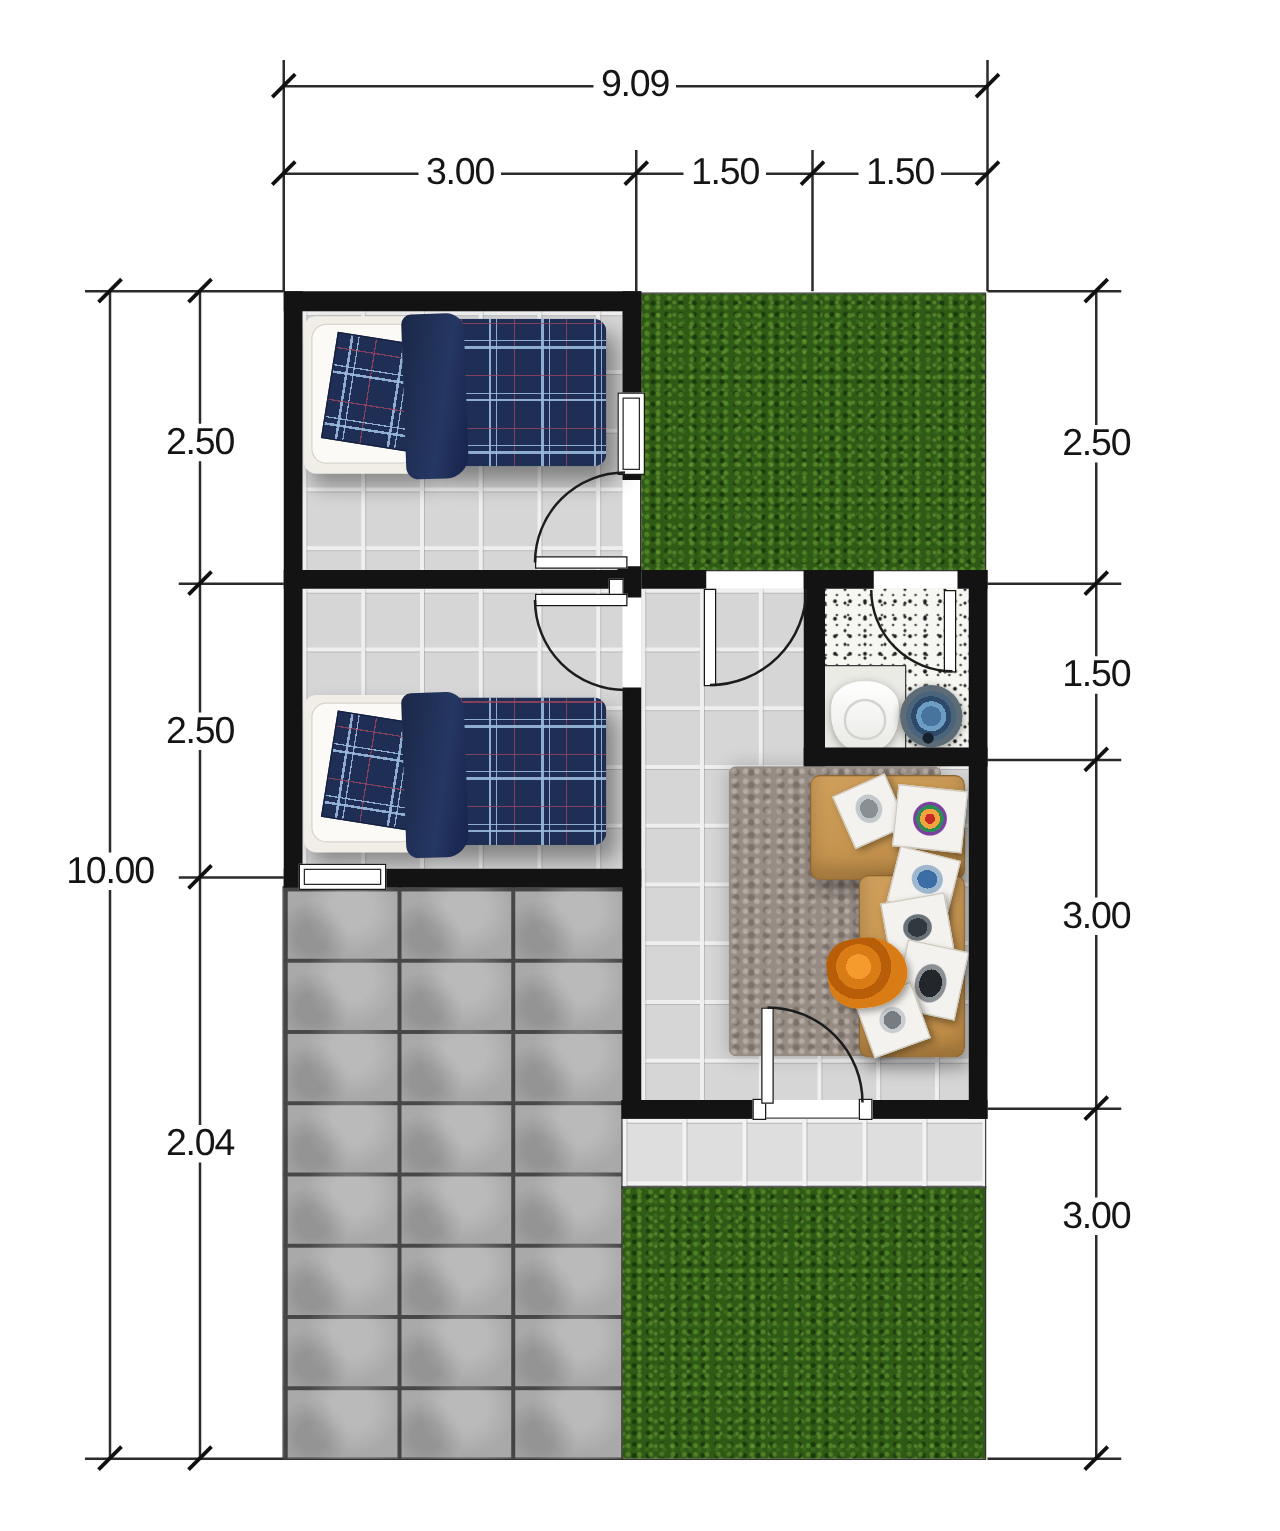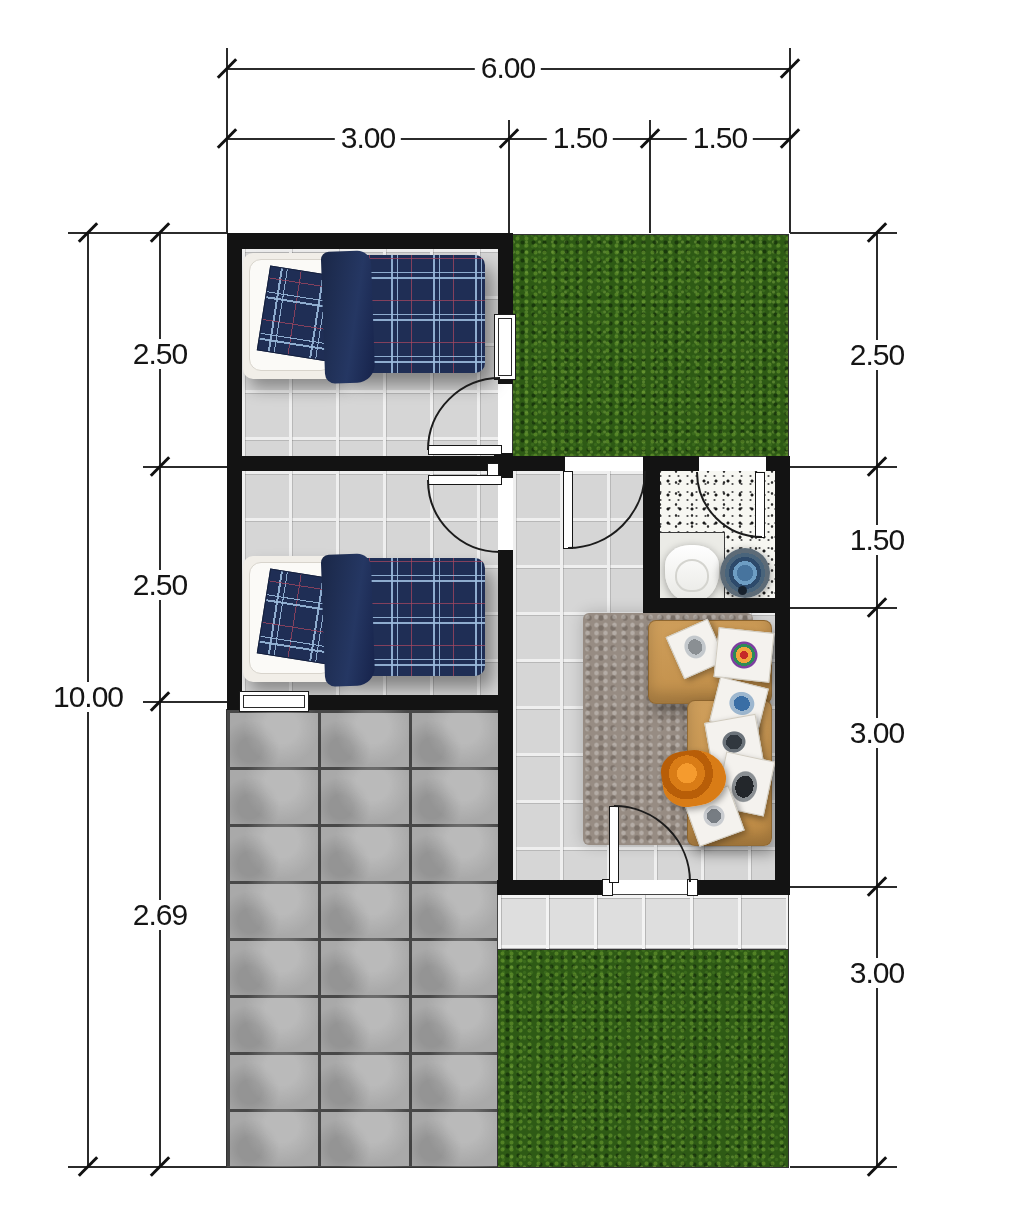--- a/index.html
+++ b/index.html
@@ -114,28 +114,28 @@
   <div class="tick" style="left:147px;top:231px"></div>
   <div class="tick" style="left:147px;top:465px"></div>
   <div class="tick" style="left:147px;top:700px"></div>
   <div class="tick" style="left:147px;top:1165px"></div>
   <div class="tick" style="left:864px;top:231px"></div>
   <div class="tick" style="left:864px;top:465px"></div>
   <div class="tick" style="left:864px;top:606px"></div>
   <div class="tick" style="left:864px;top:885px"></div>
   <div class="tick" style="left:864px;top:1165px"></div>
 
-  <div class="dlabel" style="left:508px;top:68px">6.00</div>
+  <div class="dlabel" style="left:508px;top:68px">9.09</div>
   <div class="dlabel" style="left:368px;top:138px">3.00</div>
   <div class="dlabel" style="left:580px;top:138px">1.50</div>
   <div class="dlabel" style="left:720px;top:138px">1.50</div>
   <div class="dlabel" style="left:88px;top:697px">10.00</div>
   <div class="dlabel" style="left:160px;top:354px">2.50</div>
   <div class="dlabel" style="left:160px;top:585px">2.50</div>
-  <div class="dlabel" style="left:160px;top:915px">2.69</div>
+  <div class="dlabel" style="left:160px;top:915px">2.04</div>
   <div class="dlabel" style="left:877px;top:355px">2.50</div>
   <div class="dlabel" style="left:877px;top:540px">1.50</div>
   <div class="dlabel" style="left:877px;top:733px">3.00</div>
   <div class="dlabel" style="left:877px;top:973px">3.00</div>
 
   <div class="abs tiles" style="left:242px;top:249px;width:256px;height:207px"></div>
   <div class="abs tiles" style="left:242px;top:471px;width:256px;height:224px"></div>
   <div class="abs tiles" style="left:513px;top:471px;width:262px;height:409px"></div>
   <div class="abs grass" style="left:513px;top:235px;width:275px;height:221px"></div>
   <div class="abs concrete" style="left:227px;top:710px;width:271px;height:457px"></div>

